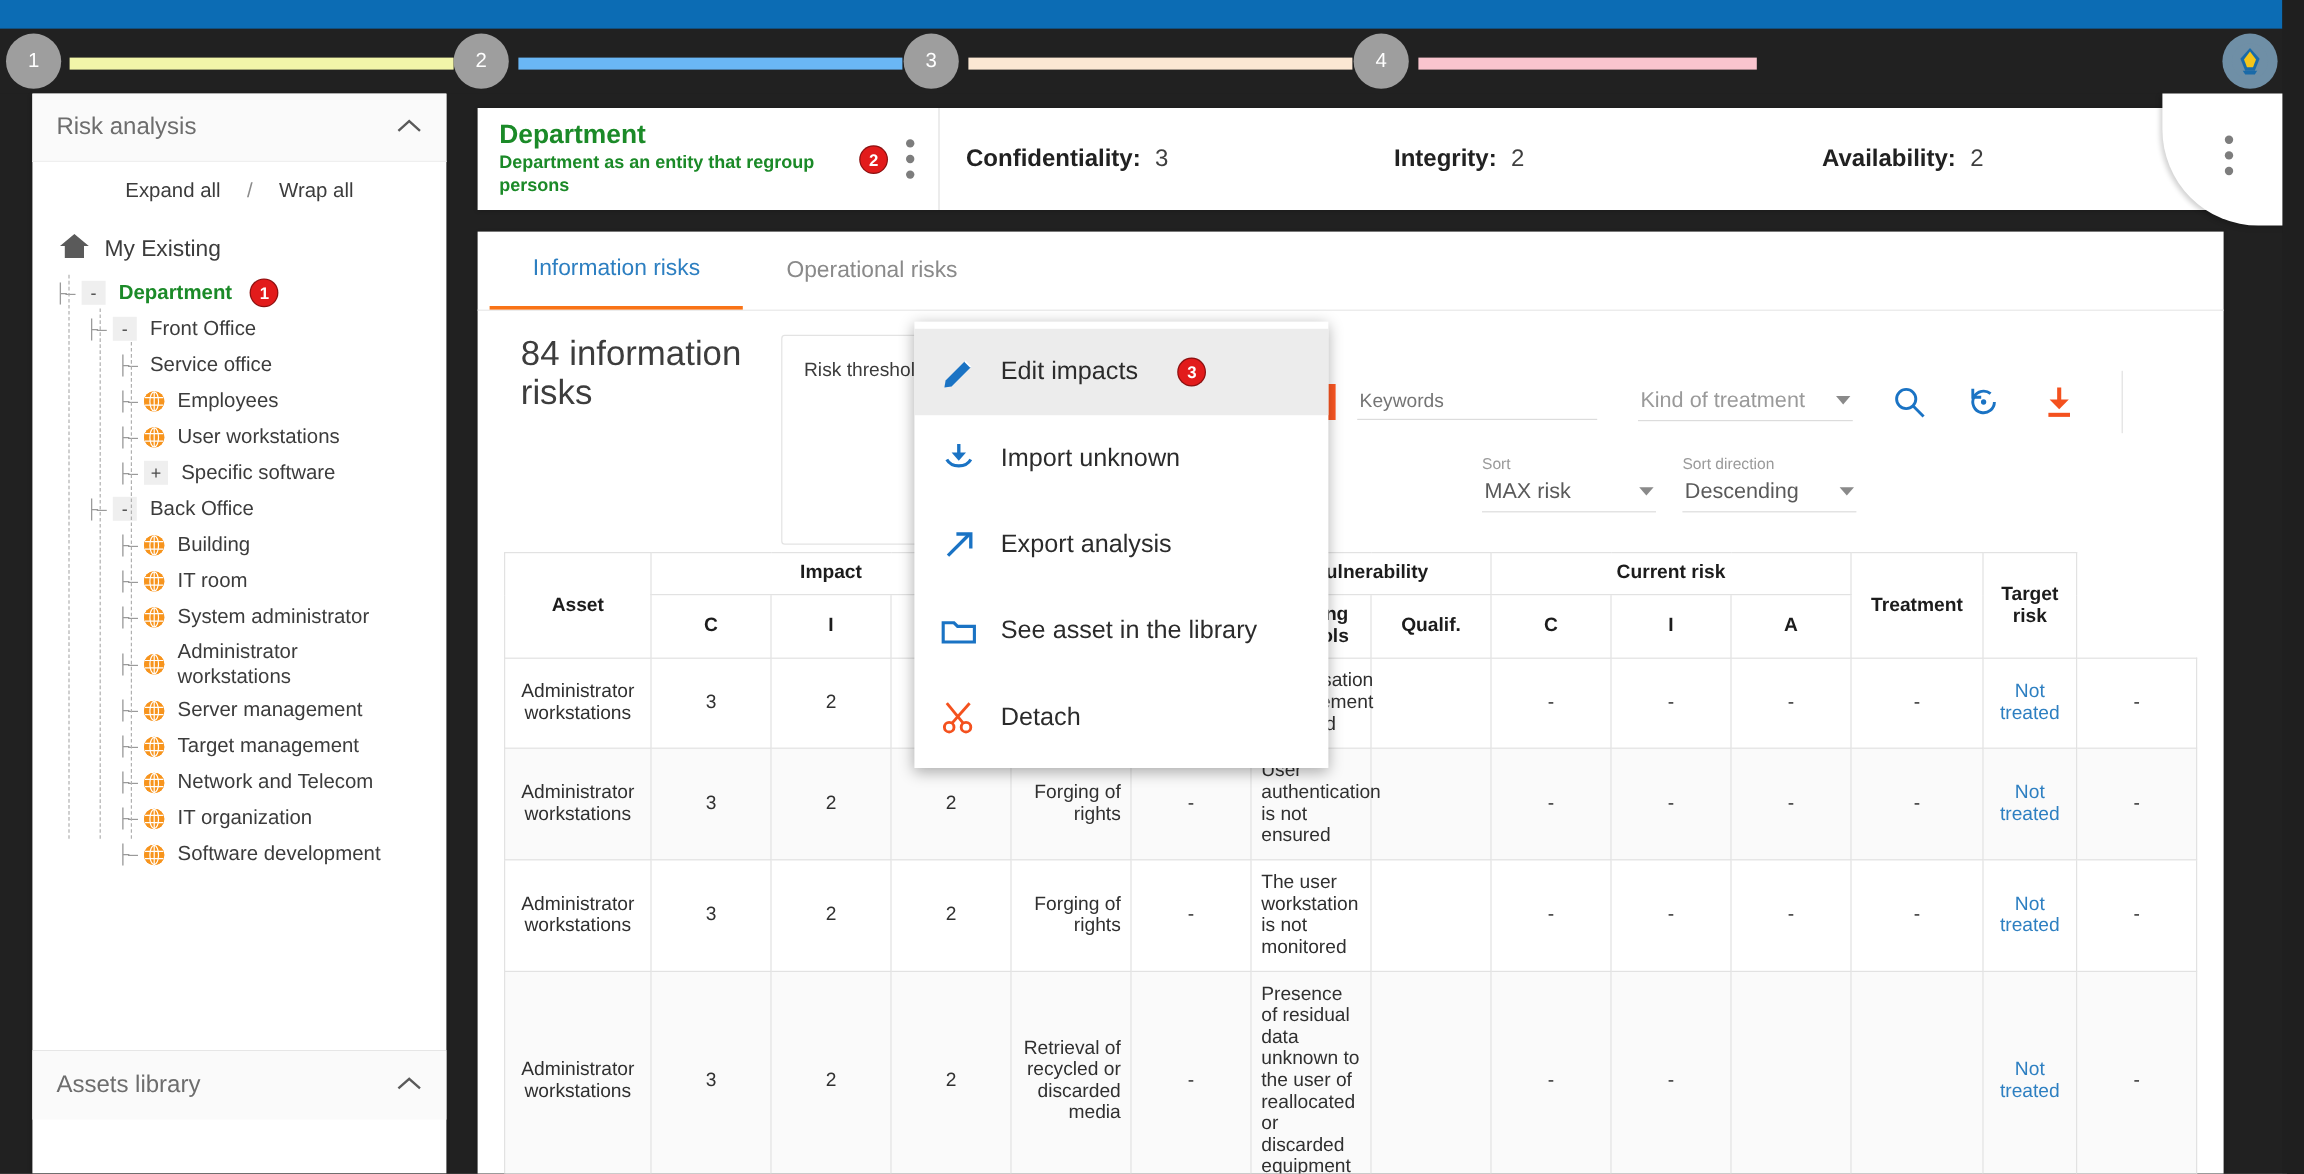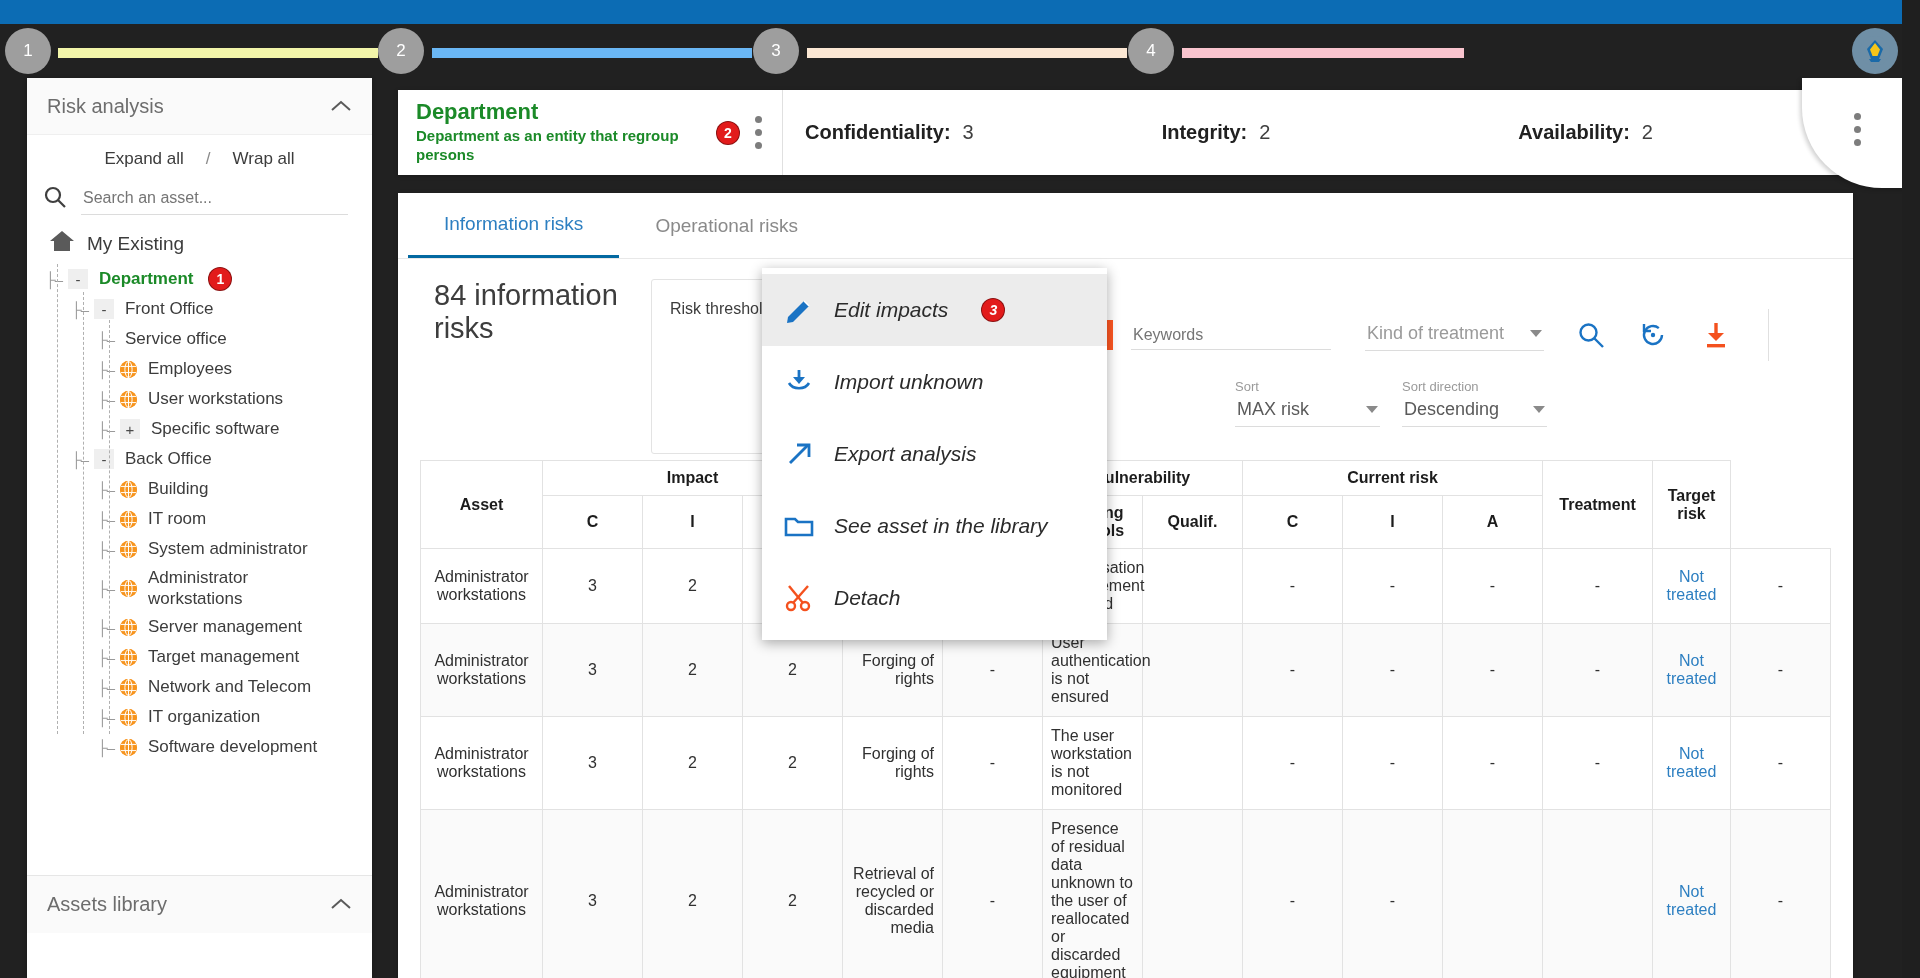--- a/index.html
+++ b/index.html
@@ -140,21 +140,21 @@
 
   
   .content-card {
     position: absolute; left: 398px; top: 115px; width: 1455px; height: 790px;
     background: #ffffff; box-shadow: 0 1px 4px rgba(0,0,0,.25);
   }
   .tabs { display: flex; height: 66px; border-bottom: 1px solid #e8e8e8; padding-left: 10px; }
   .tab {
     display: flex; align-items: center; padding: 0 36px; font-size: 19px; color: #8a8a8a;
   }
-  .tab.active { color: #2d7fc1; border-bottom: 3px solid #0369a1; }
+  .tab.active { color: #2d7fc1; border-bottom: 3px solid #f97316; }
 
   .summary-row { display: flex; align-items: flex-start; padding: 20px 22px 6px 22px; gap: 16px; }
   .big-count { width: 215px; font-size: 29px; color: #3d3d3d; line-height: 1.15; padding-left: 14px; }
   .threshold-box {
     width: 300px; min-height: 175px; border: 1px solid #e3e3e3; border-radius: 3px;
     padding: 20px 18px; font-size: 16px; color: #3c3c3c;
   }
   .filters { flex: 1; position: relative; padding-top: 30px; }
   .filter-line { display: flex; align-items: center; gap: 12px; }
   .radio {
@@ -201,21 +201,21 @@
   td.grey-cell { background: #c7c7c7; }
 
   
   .ctx-menu {
     position: absolute; left: 762px; top: 190px; width: 345px;
     background: #ffffff; box-shadow: 0 3px 12px rgba(0,0,0,.33);
     z-index: 50; padding: 6px 0;
   }
   .ctx-item {
     display: flex; align-items: center; gap: 20px; height: 72px; padding: 0 22px;
-    font-size: 21px; color: #2b2b2b; font-style: italic;
+    font-size: 21px; color: #2b2b2b;
   }
   .ctx-item.hl { background: #ececec; }
   .ctx-ic { width: 30px; display: flex; align-items: center; justify-content: center; }
   .ctx-badge { margin-left: 14px; }
 
   
   .gutter-right { position: absolute; right: 0; top: 0; width: 18px; height: 978px; background: #1f1f1f; }
 </style>
 </head>
 <body>
@@ -258,29 +258,20 @@
             </svg>
         </span>
       </div>
 
       <div class="expand-row">
         <span>Expand all</span>
         <span class="sep">/</span>
         <span>Wrap all</span>
       </div>
 
-      <div class="search-row">
-        <span class="magnifier">
-          <svg width="24" height="24" viewBox="0 0 24 24">
-              <circle cx="10" cy="10" r="7" stroke="#3f3f3f" stroke-width="2.2" fill="none"></circle>
-              <line x1="15" y1="15" x2="22" y2="22" stroke="#3f3f3f" stroke-width="2.2"></line>
-            </svg>
-        </span>
-        <input class="search-input" placeholder="Search an asset..." style="">
-      </div>
 
       <div class="tree">
         <div class="tree-root">
           <span>
             <svg width="26" height="24" viewBox="0 0 26 24">
                 <path d="M13 2 L25 12 H21 V22 H5 V12 H1 Z" fill="#5a5a5a"></path>
               </svg>
           </span>
           <span>My Existing</span>
         </div>

